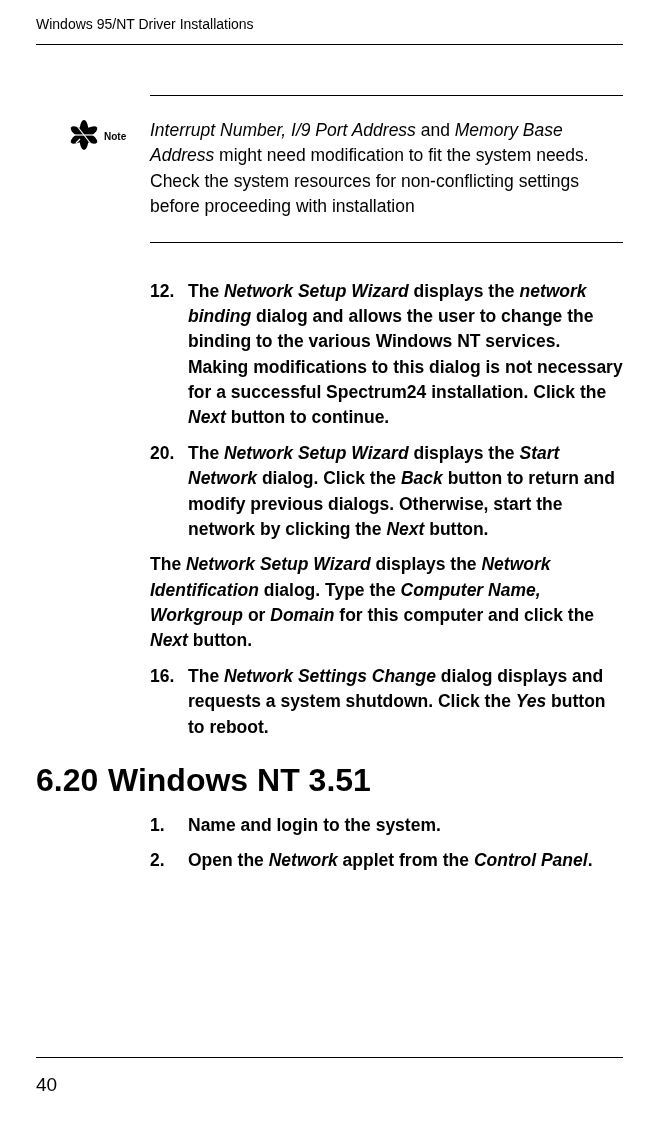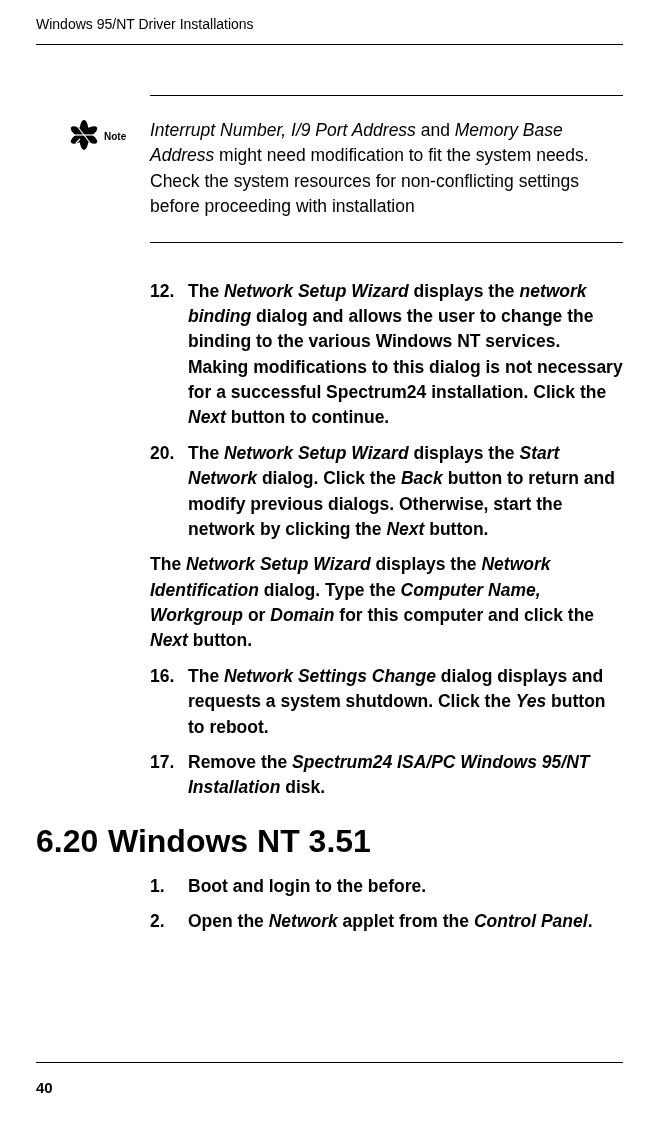--- a/index.html
+++ b/index.html
@@ -93,22 +93,22 @@
     left: 36px;
     right: 36px;
   }
   .footer-rule {
     border-top: 1.5px solid #000;
     margin-bottom: 16px;
   }
   .footer-row {
     display: flex;
     justify-content: space-between;
-    font-size: 15px;
-    font-weight: 700;
+    font-size: 19px;
+    font-weight: 400;
   }
   .footer-page { }
   .footer-title { }
 </style>
 </head>
 <body>
 
 <div class="page">
   <div class="running-header">Windows 95/NT Driver Installations</div>
   <div class="rule-top"></div>
@@ -144,35 +144,31 @@
         <div class="num">20.</div>
         <div class="body"><span>The </span><span class="ital">Network Setup Wizard</span><span> displays the </span><span class="ital">Start Network</span><span> dialog. Click the </span><span class="ital">Back</span><span> button to return and modify previous dialogs. Otherwise, start the network by clicking the </span><span class="ital">Next</span><span> button.</span></div>
       </div>
       <div class="item">
         <div class="body"><span>The </span><span class="ital">Network Setup Wizard</span><span> displays the </span><span class="ital">Network Identification</span><span> dialog. Type the </span><span class="ital">Computer Name, Workgroup</span><span> or </span><span class="ital">Domain</span><span> for this computer and click the </span><span class="ital">Next</span><span> button.</span></div>
       </div>
       <div class="item">
         <div class="num">16.</div>
         <div class="body"><span>The </span><span class="ital">Network Settings Change</span><span> dialog displays and requests a system shutdown. Click the </span><span class="ital">Yes</span><span> button to&nbsp;reboot.</span></div>
       </div>
-      <div class="item">
-        <div class="num">17.</div>
-        <div class="body"><span>Remove the </span><span class="ital">Spectrum24 ISA/PC Windows 95/NT Installation</span><span> disk.</span></div>
-      </div>
     </div>
 
   <div class="section-heading">
     <span class="sec-num">6.20</span>
     <span>Windows NT 3.51</span>
   </div>
 
   <div class="list" id="steps-new">
       <div class="item">
         <div class="num">1.</div>
-        <div class="body"><span>Boot and login to the before.</span></div>
+        <div class="body"><span>Name and login to the system.</span></div>
       </div>
       <div class="item">
         <div class="num">2.</div>
         <div class="body"><span>Open the </span><span class="ital">Network</span><span> applet from the </span><span class="ital">Control Panel</span><span>.</span></div>
       </div>
     </div>
 </div>
 
 <div class="footer">
   <div class="footer-rule"></div>

